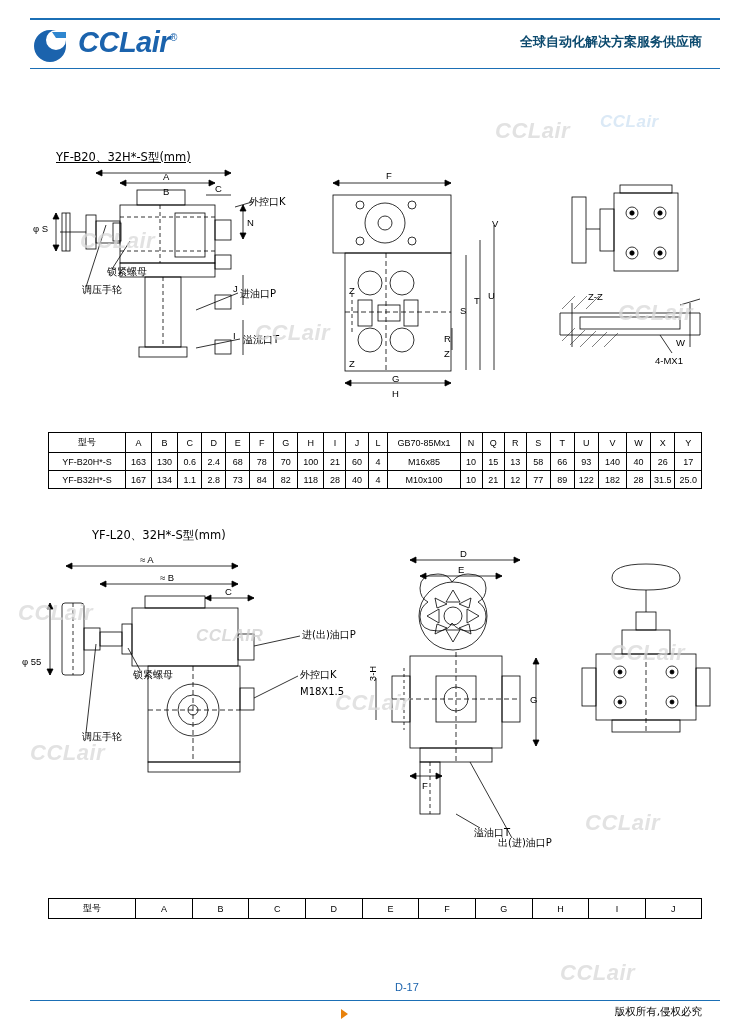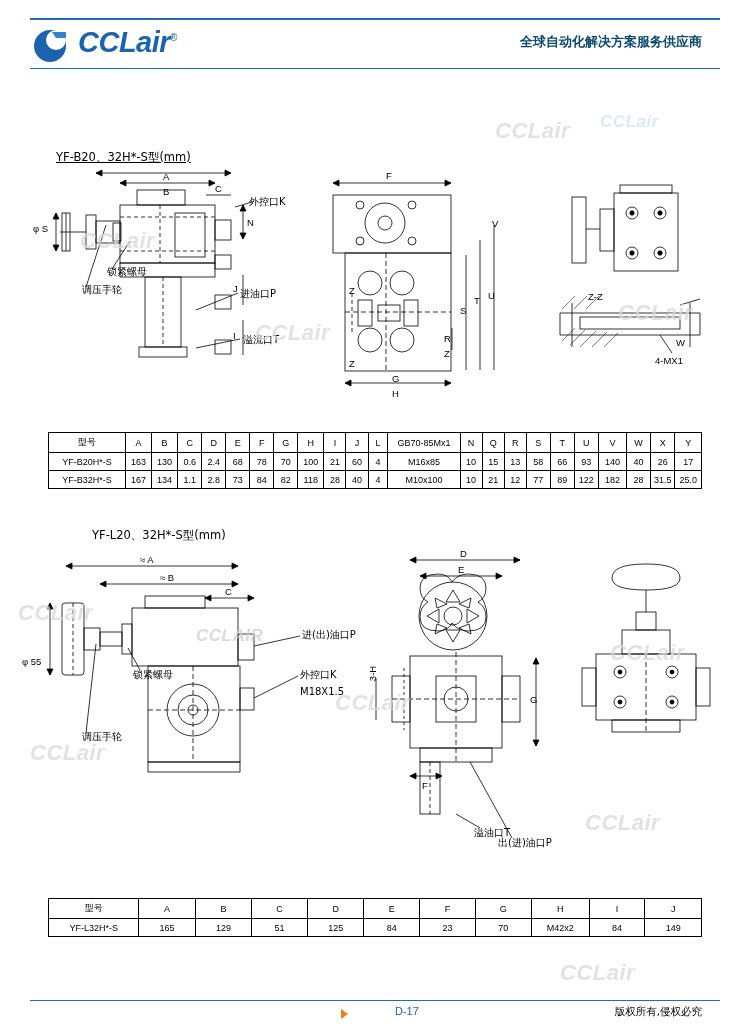--- a/index.html
+++ b/index.html
@@ -81,21 +81,21 @@
   table.spec th{background:#ffffff;font-weight:normal;height:19px;}
   table.spec td.model{white-space:nowrap;font-size:9px;}
   #table1{left:48px;top:432px;width:654px;}
   #table2{left:48px;top:898px;width:654px;}
 
   
   .footer-rule{
     position:absolute;left:30px;top:1000px;width:690px;height:1px;background:#1b6fb5;
   }
   .page-no{
-    position:absolute;left:calc(50% - 20px);top:1005px;font-size:11px;color:#1b63ad;
+    position:absolute;left:calc(50% - 20px);top:981px;font-size:11px;color:#1b63ad;
     font-family:"Liberation Sans",sans-serif;
     padding-left:40px;
   }
   .page-tri{
     position:absolute;left:calc(50% - 34px);top:1009px;width:0;height:0;
     border-left:7px solid #e8820c;border-top:5px solid transparent;border-bottom:5px solid transparent;
   }
   .copyright{
     position:absolute;right:48px;top:1005px;font-size:10.5px;color:#000;
     font-family:"DejaVu Sans",sans-serif;
@@ -504,33 +504,20 @@
         <th style="width:62px">D</th>
         <th style="width:62px">E</th>
         <th style="width:62px">F</th>
         <th style="width:62px">G</th>
         <th style="width:62px">H</th>
         <th style="width:62px">I</th>
         <th style="width:62px">J</th>
       </tr>
     </thead>
     <tbody>
-      <tr>
-        <td class="model">YF-L32H*-S</td>
-        <td>165</td>
-        <td>129</td>
-        <td>51</td>
-        <td>125</td>
-        <td>84</td>
-        <td>23</td>
-        <td>70</td>
-        <td>M42x2</td>
-        <td>84</td>
-        <td>149</td>
-      </tr>
     </tbody>
   </table>
 
   <div class="footer-rule"></div>
   <div class="page-tri"></div>
   <div class="page-no">D-17</div>
   <div class="copyright">版权所有,侵权必究</div>
 
 </div>
 

